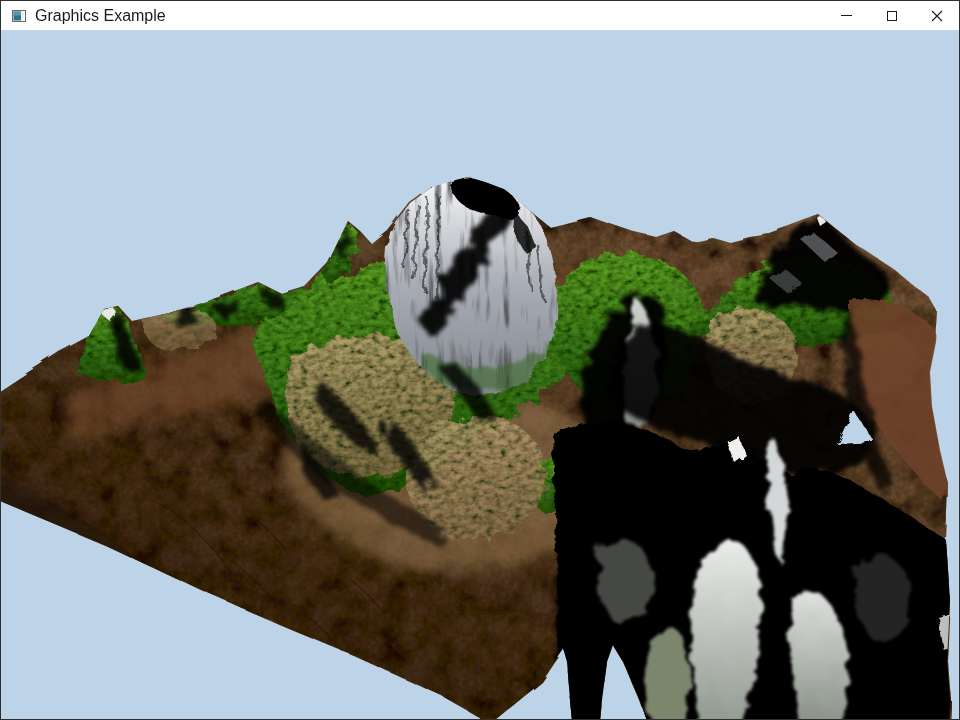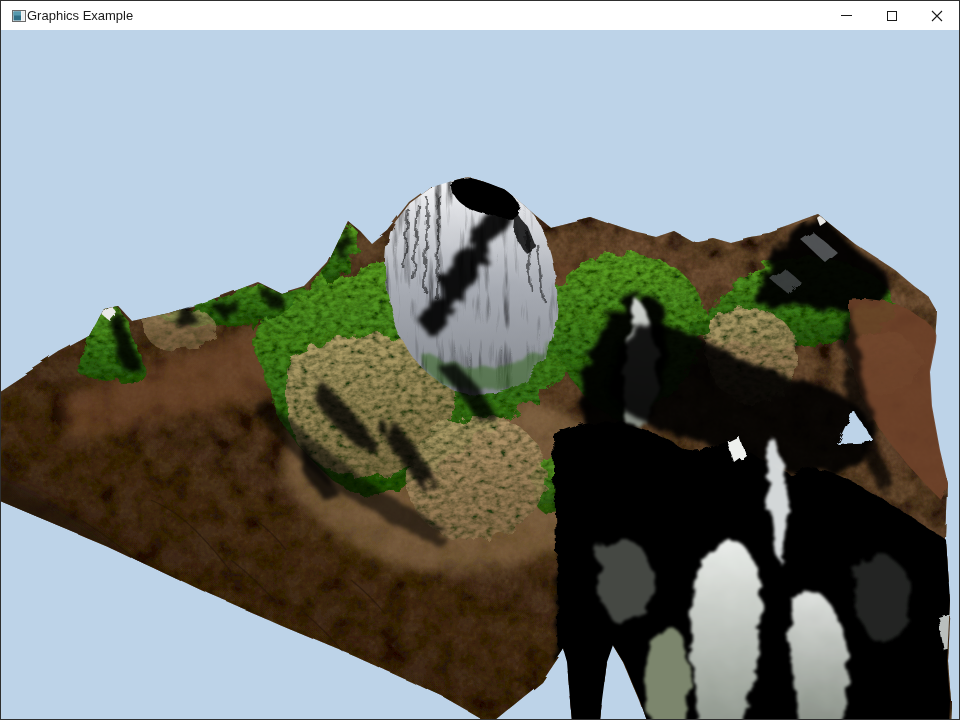--- a/index.html
+++ b/index.html
@@ -6,21 +6,21 @@
   .window{
     position:relative;width:960px;height:720px;box-sizing:border-box;
     border:1px solid #2e2e2e;overflow:hidden;background:#bdd3e8;
     font-family:"Liberation Sans",sans-serif;
   }
   .titlebar{
     position:absolute;top:0;left:0;right:0;height:29px;background:#ffffff;
     display:flex;align-items:center;user-select:none;
   }
   .app-icon{width:16px;height:16px;margin-left:10px;flex:0 0 auto;}
-  .title-text{font-size:13px;color:#1a1a1a;flex:1 1 auto;
+  .title-text{margin-left:8px;font-size:16px;color:#1a1a1a;flex:1 1 auto;
     white-space:nowrap;overflow:hidden;}
   .caption-btn{width:45px;height:29px;display:flex;align-items:center;justify-content:center;flex:0 0 auto;}
   .glyph-min{width:11px;height:0;border-top:1px solid #1a1a1a;}
   .glyph-max{width:10px;height:10px;border:1px solid #1a1a1a;box-sizing:border-box;}
   .viewport{position:absolute;top:29px;left:0;right:0;bottom:0;}
   svg{display:block;}
 </style>
 </head>
 <body>
 

